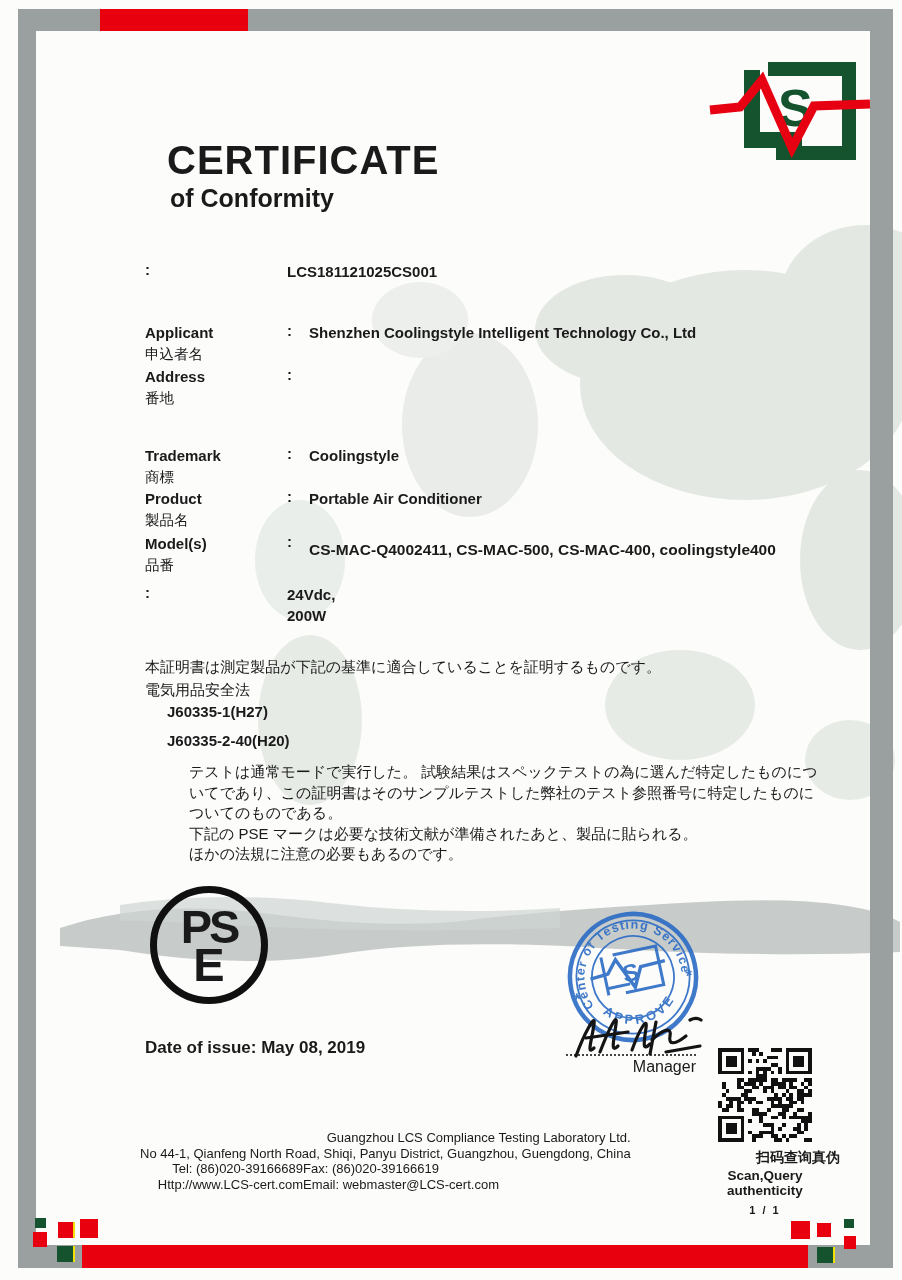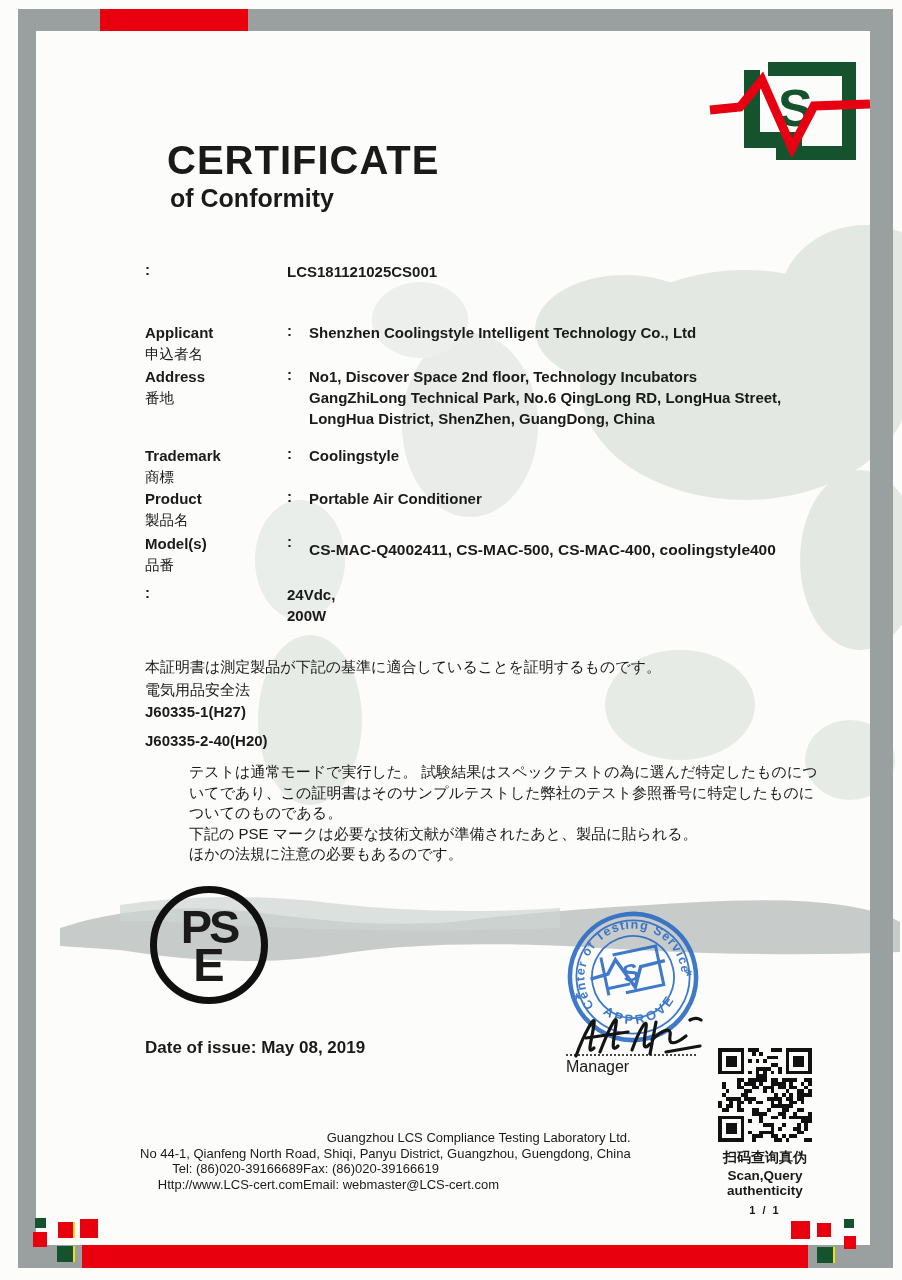--- a/index.html
+++ b/index.html
@@ -17,35 +17,35 @@
   
   .content{position:absolute;left:0;top:0;width:747px;height:1280px;z-index:5;}
   .title1{position:absolute;left:167px;top:138px;font-size:40px;font-weight:bold;letter-spacing:1px;}
   .title2{position:absolute;left:170px;top:184px;font-size:25px;font-weight:bold;}
   .row{position:absolute;left:145px;display:grid;grid-template-columns:142px 22px 486px;}
   .lbl{font-size:15px;font-weight:bold;line-height:21px;}
   .lbl .jp{font-weight:normal;font-size:14.5px;}
   .colon{font-size:15px;font-weight:bold;}
   .val{font-size:15px;font-weight:bold;line-height:21px;}
   .jtext{position:absolute;left:145px;font-size:15px;line-height:22px;}
-  .jbold{font-weight:bold;}
+  .jbold{font-weight:bold;margin-left:22px;}
   .para{position:absolute;left:145px;font-size:15px;line-height:20.5px;width:640px;}
   .pse{position:absolute;left:150px;top:886px;width:104px;height:104px;border:7px solid #101010;
        border-radius:50%;display:flex;flex-direction:column;align-items:center;justify-content:center;z-index:6;}
   .pse .l1{font-size:47px;font-weight:bold;letter-spacing:-3px;line-height:40px;margin-top:2px;}
   .pse .l2{font-size:47px;font-weight:bold;line-height:40px;margin-top:-2px;}
   .dateline{position:absolute;left:145px;top:1038px;font-size:17px;font-weight:bold;}
   .sig-line{position:absolute;left:566px;top:1054px;width:130px;border-top:2px dotted #444;z-index:7;}
-  .manager{position:absolute;left:566px;top:1058px;width:130px;text-align:left;font-size:16px;z-index:7;}
+  .manager{position:absolute;left:566px;top:1058px;width:130px;text-align:right;font-size:16px;z-index:7;}
   .footer{position:absolute;left:140px;top:1130px;font-size:13px;line-height:15.5px;z-index:6;text-align:right;}
   .footer .cols{display:flex;}
   .footer .c1{width:163px;}
   .qrbox{position:absolute;left:690px;top:1048px;width:150px;text-align:center;z-index:6;}
   .qrbox svg{display:block;margin:0 auto;}
-  .qr-cn{font-size:14px;font-weight:bold;margin-top:7px;}
+  .qr-cn{font-size:14px;font-weight:bold;margin-top:7px;text-align:right;}
   .qr-en{font-size:13.5px;font-weight:bold;margin-top:1px;}
   .qr-pg{font-size:11px;font-weight:bold;letter-spacing:2px;margin-top:6px;}
   .stamp{position:absolute;left:533px;top:877px;z-index:8;opacity:.92;}
   .signature{position:absolute;left:568px;top:1006px;z-index:8;}
   .hlogo{position:absolute;left:706px;top:56px;z-index:6;}
 </style>
 </head>
 <body>
 
 <div class="page">
@@ -110,25 +110,20 @@
       <div class="lbl"><span>Applicant</span><br>
         <span class="jp">申込者名</span></div>
       <div class="colon">:</div>
       <div class="val">Shenzhen Coolingstyle Intelligent Technology Co., Ltd</div>
     </div>
 
     <div class="row" style="top:366px;">
       <div class="lbl"><span>Address</span><br>
         <span class="jp">番地</span></div>
       <div class="colon">:</div>
-      <div class="val">
-        <div>No1, Discover Space 2nd floor, Technology Incubators</div>
-        <div>GangZhiLong Technical Park, No.6 QingLong RD, LongHua Street,</div>
-        <div>LongHua District, ShenZhen, GuangDong, China</div>
-      </div>
     </div>
 
     <div class="row" style="top:445px;">
       <div class="lbl"><span>Trademark</span><br>
         <span class="jp">商標</span></div>
       <div class="colon">:</div>
       <div class="val">Coolingstyle</div>
     </div>
 
     <div class="row" style="top:488px;">

